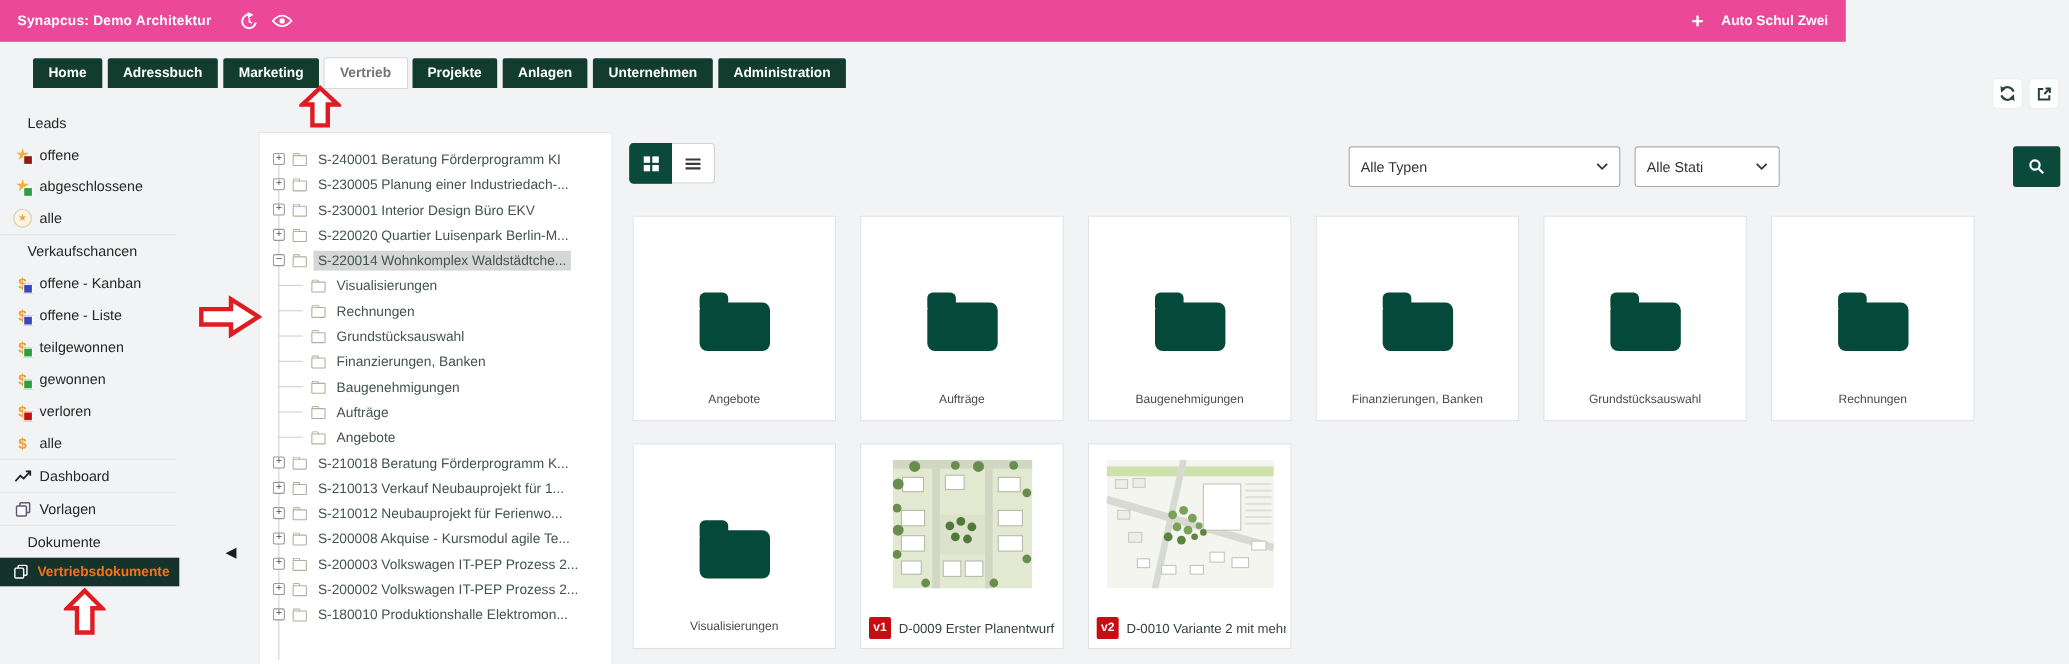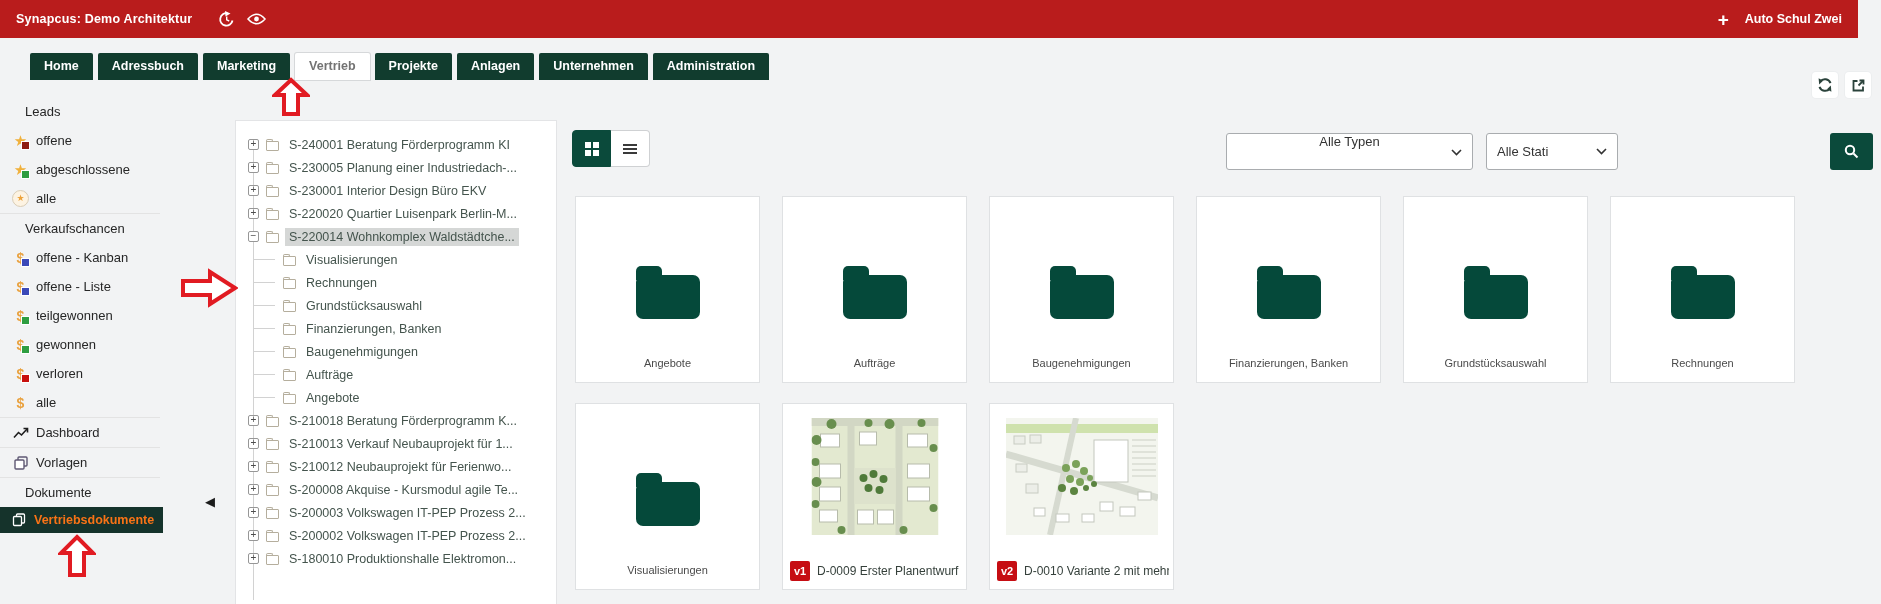--- a/index.html
+++ b/index.html
@@ -1,20 +1,20 @@
 <!DOCTYPE html>
 <html><head>
 <meta charset="utf-8">
 <style>
   html,body{margin:0;padding:0;background:#e8eaeb;}
   #app{position:relative;width:1881px;height:604px;background:#f2f3f4;overflow:hidden;
        font-family:"Liberation Sans","DejaVu Sans",sans-serif;}
 
   
-  .topbar{position:absolute;top:0;left:0;width:1858px;height:38px;background:#b91c1c;
+  .topbar{position:absolute;top:0;left:0;width:1678px;height:38px;background:#ec4899;
           display:flex;align-items:center;padding:0 16px;box-sizing:border-box;color:#fff;}
   .brand{font-size:12.5px;font-weight:bold;letter-spacing:.2px;}
   .tb-icon{margin-left:26px;display:flex;align-items:center;cursor:pointer;}
   .tb-icon + .tb-icon{margin-left:12px;}
   .tb-right{margin-left:auto;display:flex;align-items:center;gap:16px;}
   .plusglyph{font-size:19px;font-weight:bold;line-height:1;}
   .username{font-size:12.5px;font-weight:bold;}
 
   
   .tabs{position:absolute;top:53px;left:30px;display:flex;gap:5px;z-index:2;}
@@ -404,21 +404,21 @@
     </svg>
   </span>
   <span class="iconbtn" style="left:1845px;top:72px;">
     <svg width="15" height="15" viewBox="0 0 15 15" fill="none" stroke="#2a423b" stroke-width="1.8">
       <path d="M6.5 3 H2.5 V12.5 H12 V8.5"></path>
         <path d="M8.5 2.5 H12.5 V6.5"></path>
         <path d="M12.5 2.5 L7.5 7.5"></path>
     </svg>
   </span>
 
-  <div class="selectbox" style="left:1226px;top:133px;width:247px;flex-direction:column;">
+  <div class="selectbox" style="left:1226px;top:133px;width:247px;">
     <span>Alle Typen</span>
     <span class="caret">
       <svg width="11" height="7" viewBox="0 0 11 7">
           <path d="M1 1 L5.5 5.5 L10 1" stroke="#333" stroke-width="1.6" fill="none"></path>
         </svg>
     </span>
   </div>
   <div class="selectbox" style="left:1486px;top:133px;width:132px;">
     <span>Alle Stati</span>
     <span class="caret">

